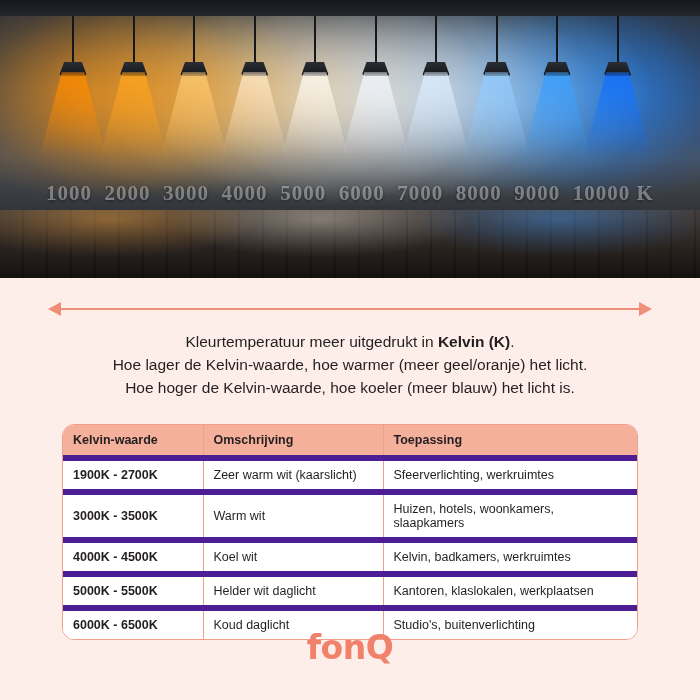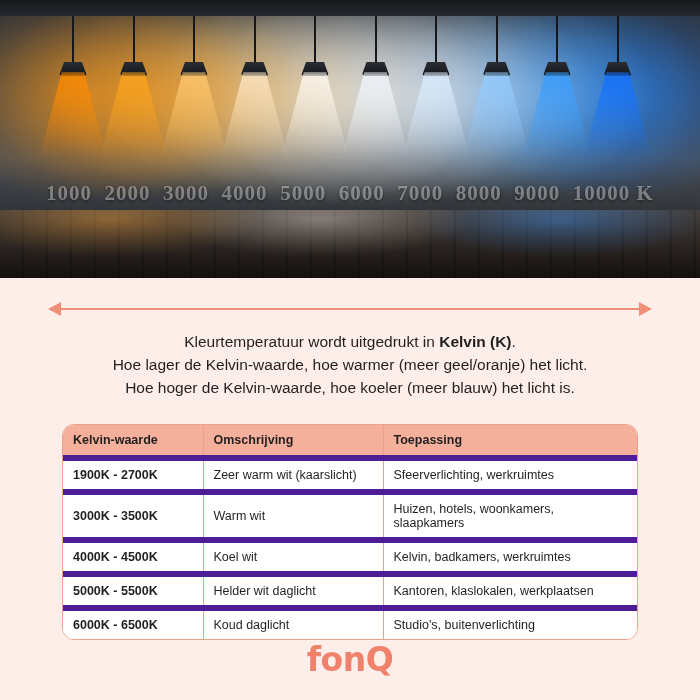--- a/index.html
+++ b/index.html
@@ -202,21 +202,20 @@
     position: absolute;
     left: 0;
     top: 628px;
     width: 700px;
     text-align: center;
     font-family: "DejaVu Sans", sans-serif;
     font-size: 33px;
     font-weight: bold;
     letter-spacing: -0.5px;
     color: #f0816a;
-    margin-top: 12px;
   }
 </style>
 </head>
 <body>
 
 <div class="page">
 
   <div class="hero">
     <div class="hero-wall"></div>
     <div class="hero-ceiling"></div>
@@ -278,21 +277,21 @@
       </div>
   </div>
 
   <div class="arrow-wrap">
     <div class="arrow-head left"></div>
     <div class="arrow-line"></div>
     <div class="arrow-head right"></div>
   </div>
 
   <div class="intro">
-    <span class="line"><span>Kleurtemperatuur wordt uitgedrukt in </span><b>Kelvin (K)</b><span>.</span></span>
+    <span class="line"><span>Kleurtemperatuur meer uitgedrukt in </span><b>Kelvin (K)</b><span>.</span></span>
     <span class="line">Hoe lager de Kelvin-waarde, hoe warmer (meer geel/oranje) het licht.</span>
     <span class="line">Hoe hoger de Kelvin-waarde, hoe koeler (meer blauw) het licht is.</span>
   </div>
 
   <div class="table-wrap">
     <table>
       <thead>
         <tr>
           <th>Kelvin-waarde</th>
           <th>Omschrijving</th>

